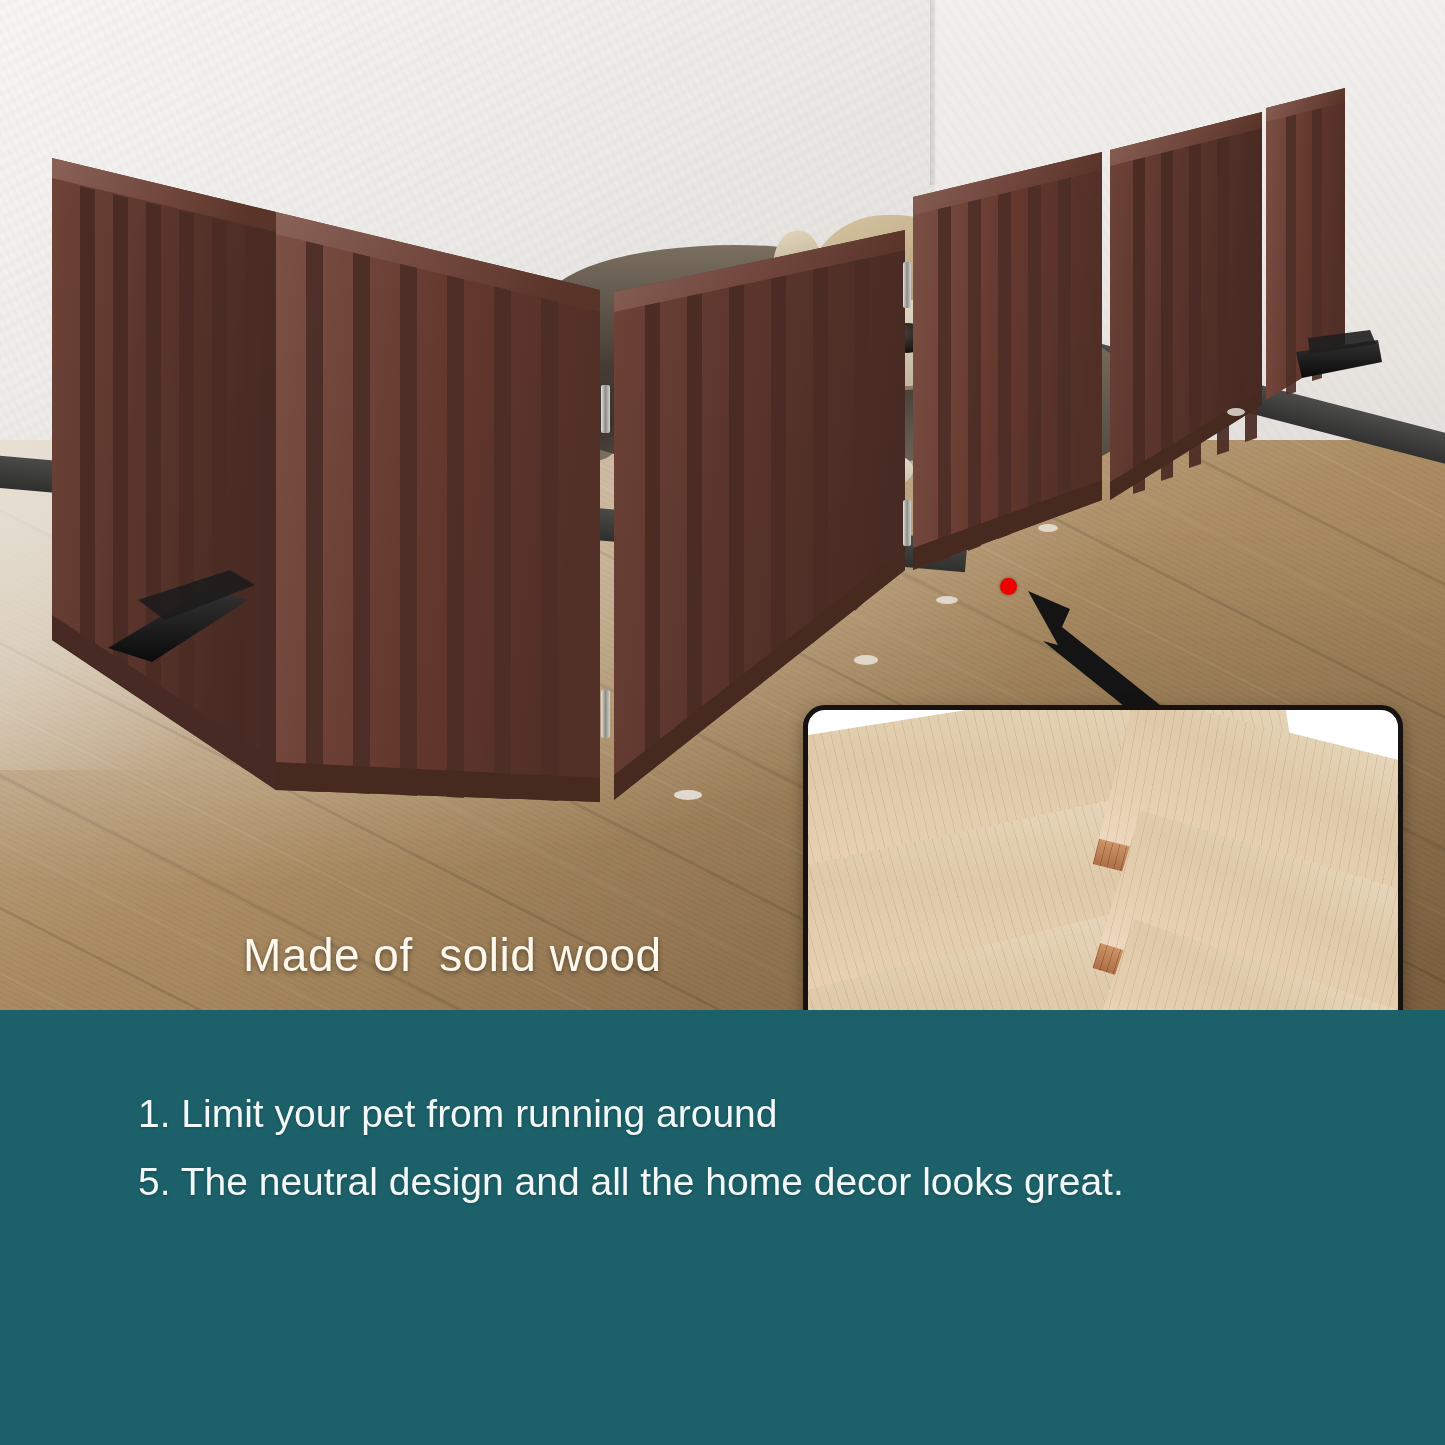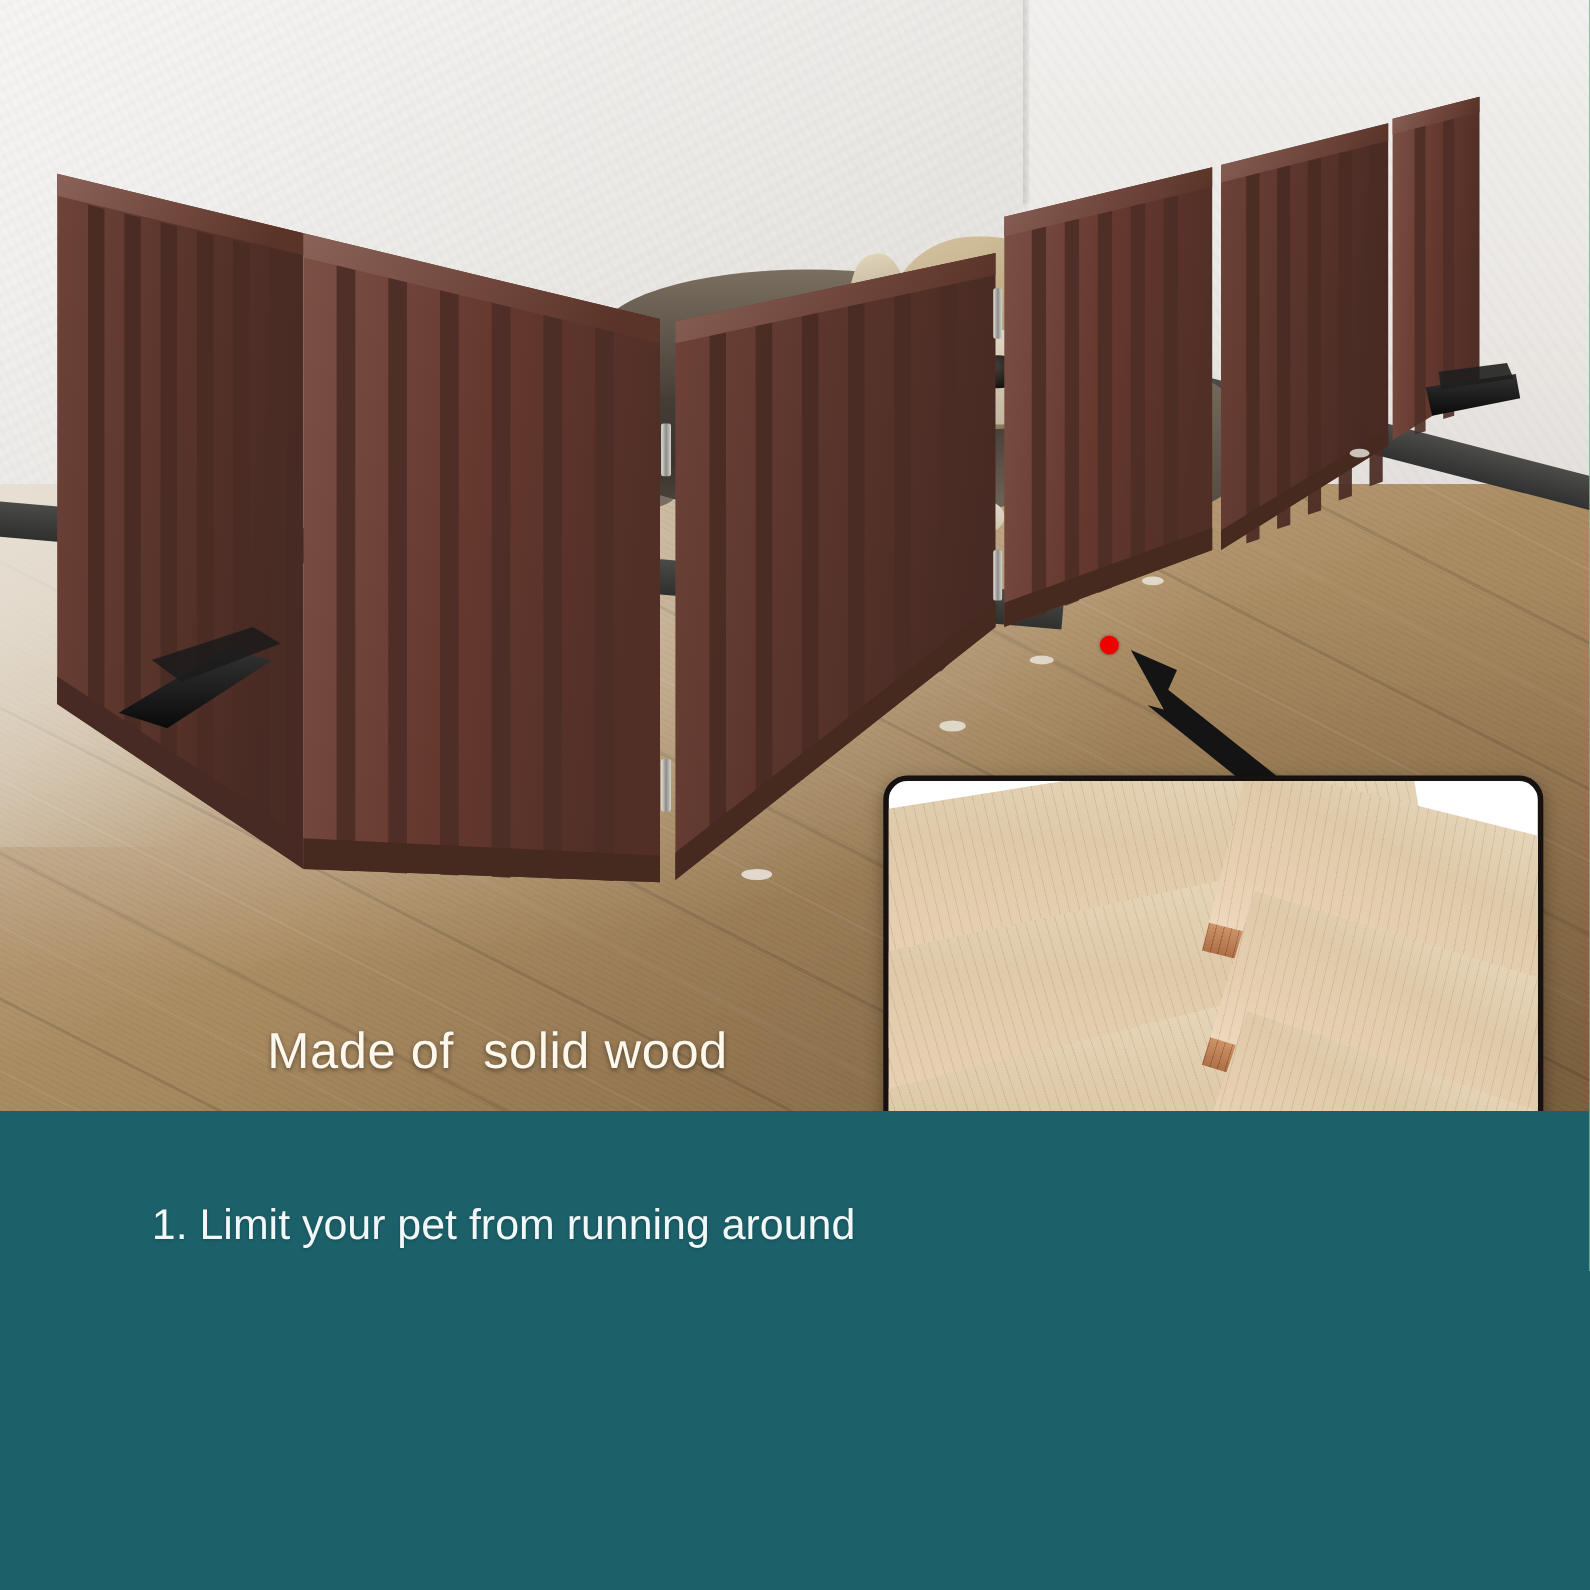--- a/index.html
+++ b/index.html
@@ -383,15 +383,16 @@
         <div class="face"></div>
       </div>
     </div>
 
     <div class="made-of">Made of  solid wood</div>
   </div>
 
   <div class="teal"></div>
   <div class="bullets">
     <div class="bullet">1. Limit your pet from running around</div>
+    <div class="bullet">5. The neutral design and all the home decor looks great.</div>
   </div>
 
 </div>
 
 </body></html>

